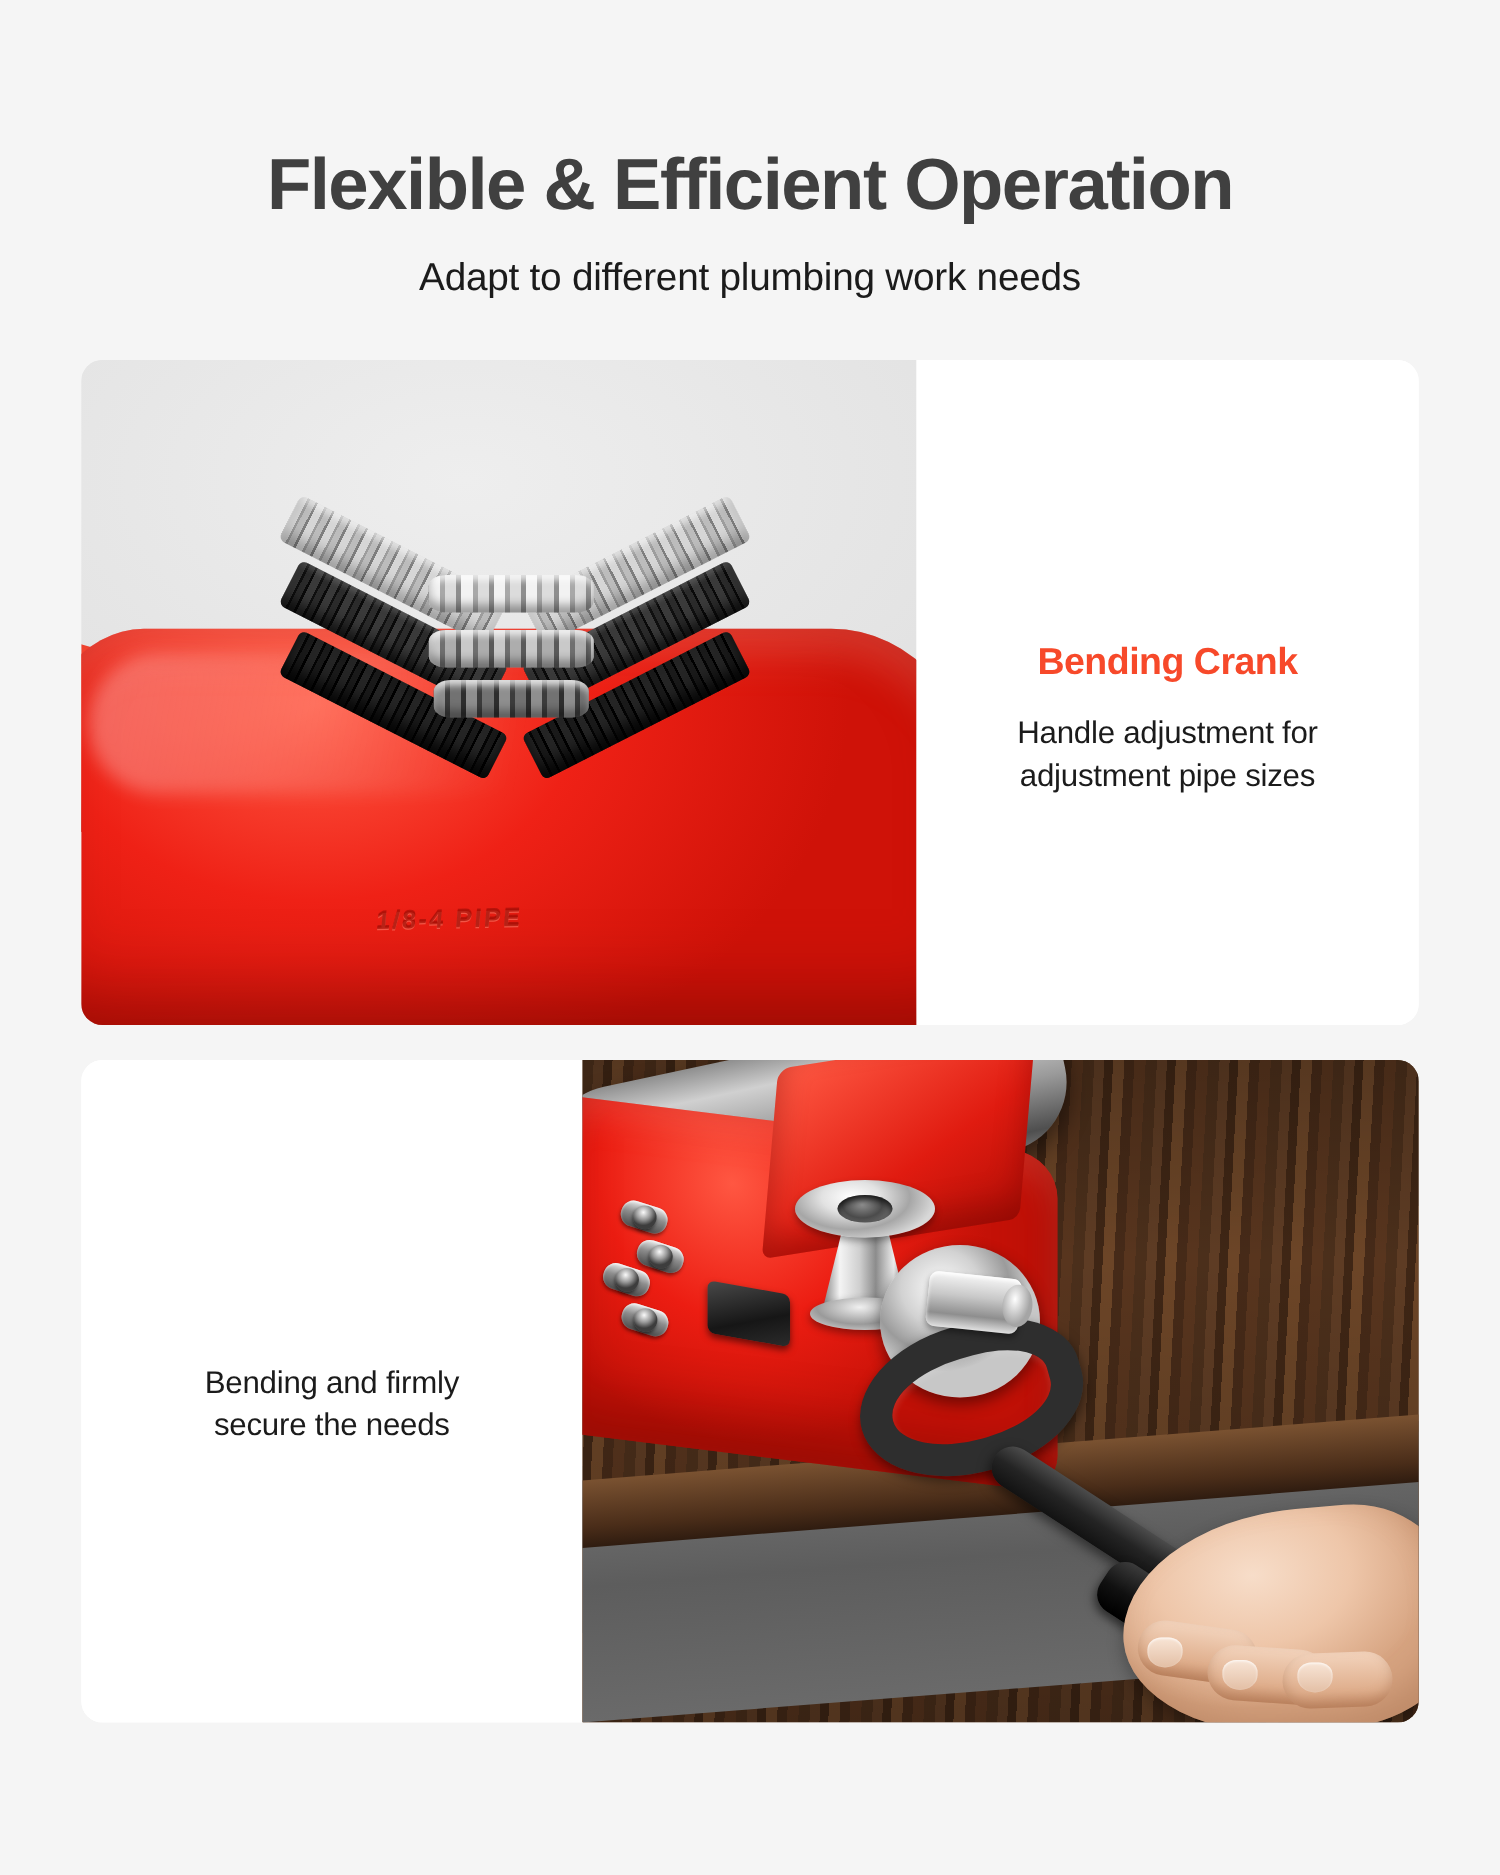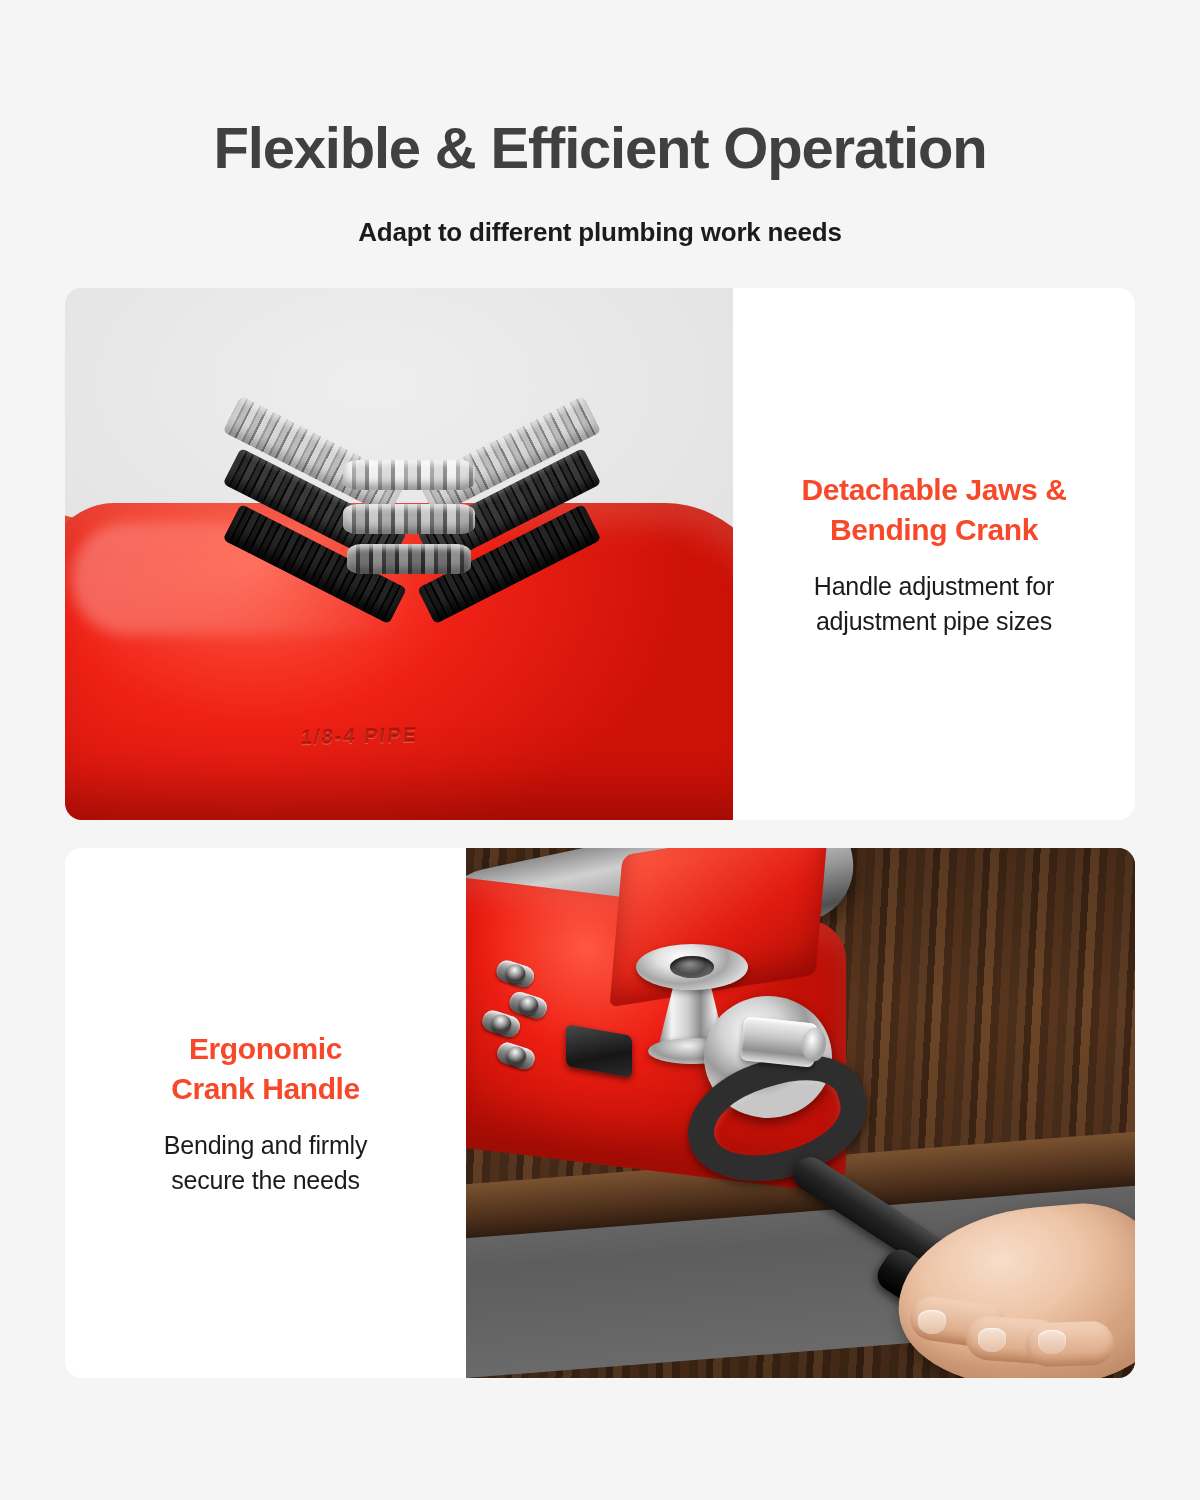--- a/index.html
+++ b/index.html
@@ -20,23 +20,23 @@
   .headline {
     font-size: 58px;
     font-weight: bold;
     letter-spacing: -1.2px;
     color: #404040;
     line-height: 1.05;
     white-space: nowrap;
   }
 
   .subhead {
-    margin-top: 38px;
-    font-size: 26px;
-    font-weight: 700;
+    margin-top: 25px;
+    font-size: 31px;
+    font-weight: 400;
     color: #1b1b1b;
     letter-spacing: -0.2px;
   }
 
   
   .card {
     position: absolute;
     background: #ffffff;
     border-radius: 17px;
     overflow: hidden;
@@ -389,37 +389,33 @@
       </div>
       <div class="die-wave die-1"></div>
       <div class="die-wave die-2"></div>
       <div class="die-wave die-3"></div>
     </div>
 
   </div>
 
   <div class="textpane">
     <div class="feat-title">
-      <span>Detachable Jaws &amp;</span><br>
+      <br>
       <span>Bending Crank</span>
     </div>
     <div class="feat-desc">
       <span>Handle adjustment for</span><br>
       <span>adjustment pipe sizes</span>
     </div>
   </div>
 </div>
 
 <div class="card card-bottom">
 
   <div class="textpane">
-    <div class="feat-title">
-      <span>Ergonomic</span><br>
-      <span>Crank Handle</span>
-    </div>
     <div class="feat-desc">
       <span>Bending and firmly</span><br>
       <span>secure the needs</span>
     </div>
   </div>
 
   <div class="photo photo-bottom">
     <div class="bp-wood"></div>
     <div class="bp-floor"></div>
     <div class="bp-edge"></div>

